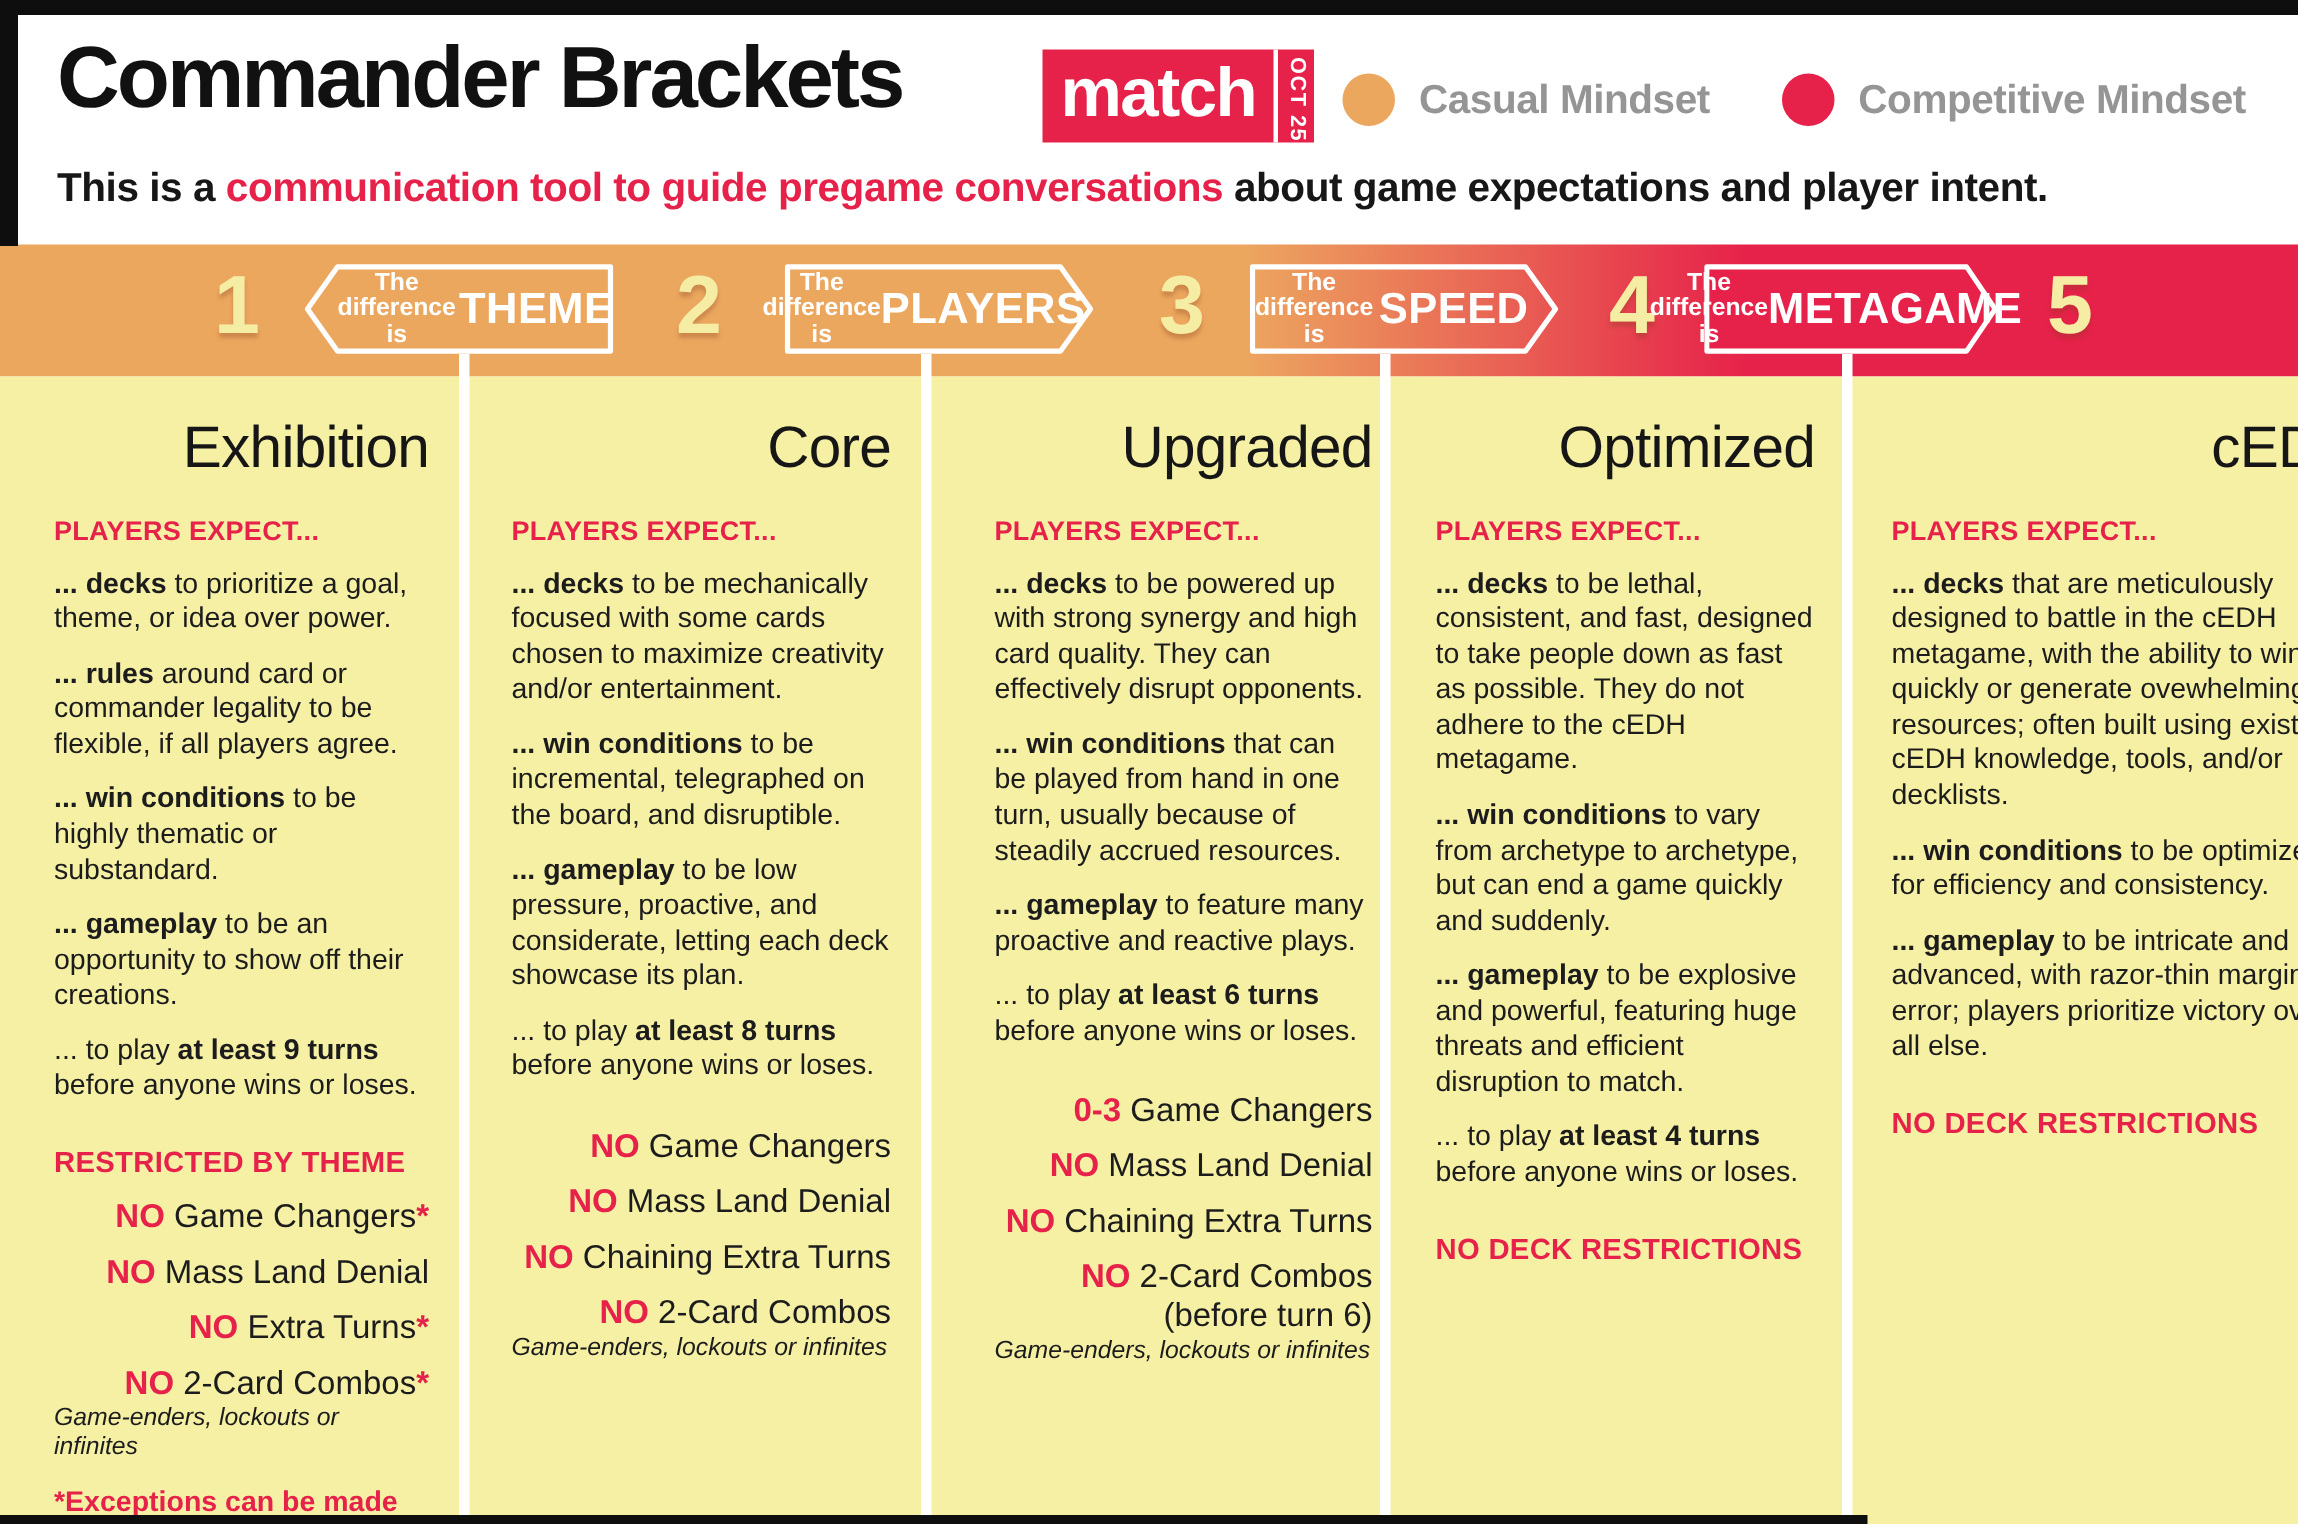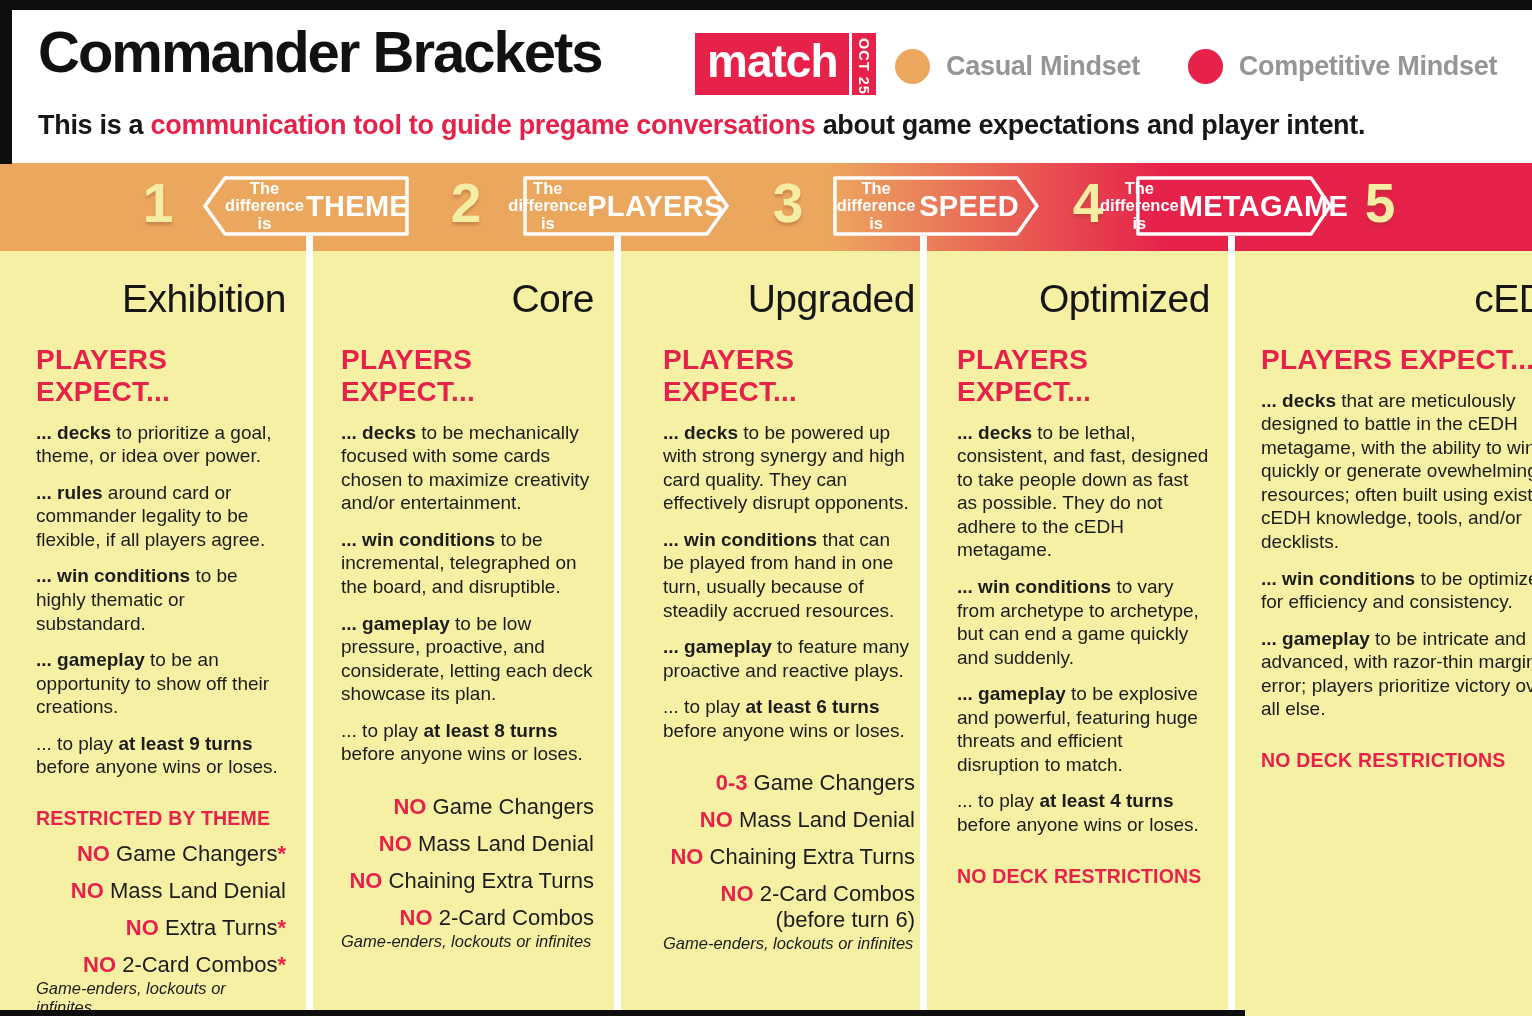--- a/index.html
+++ b/index.html
@@ -52,21 +52,21 @@
   .content{position:absolute;left:0;top:251px;right:0;bottom:0;background:var(--cream);overflow:hidden;}
   .divider{position:absolute;width:7px;background:#fff;top:236px;bottom:0;z-index:5;}
   .div-1{left:306px}.div-2{left:614px}.div-3{left:920px}.div-4{left:1228px}
   .col{position:absolute;top:0;bottom:0;}
   .col-1{left:0;width:306px;padding:24px 20px 0 36px;}
   .col-2{left:313px;width:301px;padding:24px 20px 0 28px;}
   .col-3{left:621px;width:299px;padding:24px 20px 0 27px;margin-left:15px;}
   .col-4{left:927px;width:301px;padding:24px 18px 0 30px;}
   .col-5{left:1235px;width:357px;padding:24px 18px 0 26px;}
   .col-title{font-size:39px;font-weight:400;color:#161616;text-align:right;letter-spacing:-0.5px;line-height:1.25;}
-  .expect-label{margin-top:20px;font-size:28px;font-weight:700;color:var(--red);letter-spacing:0.2px;}
+  .expect-label{margin-top:20px;font-size:18px;font-weight:700;color:var(--red);letter-spacing:0.2px;}
   .para{margin-top:13px;font-size:19px;line-height:1.24;color:var(--ink);}
   .restrictions{margin-top:28px;}
   .r-header{font-size:19.5px;font-weight:700;color:var(--red);letter-spacing:0.2px;}
   .r-rule{margin-top:11px;font-size:22px;color:var(--ink);text-align:right;}
   .r-note{margin-top:1px;font-size:16.5px;color:var(--ink);}
   .r-footnote{margin-top:16px;font-size:19px;line-height:1.25;}
   .seg-b{font-weight:700;}
   .seg-rb{color:var(--red);font-weight:700;}
   .seg-i{font-style:italic;}
 </style>

